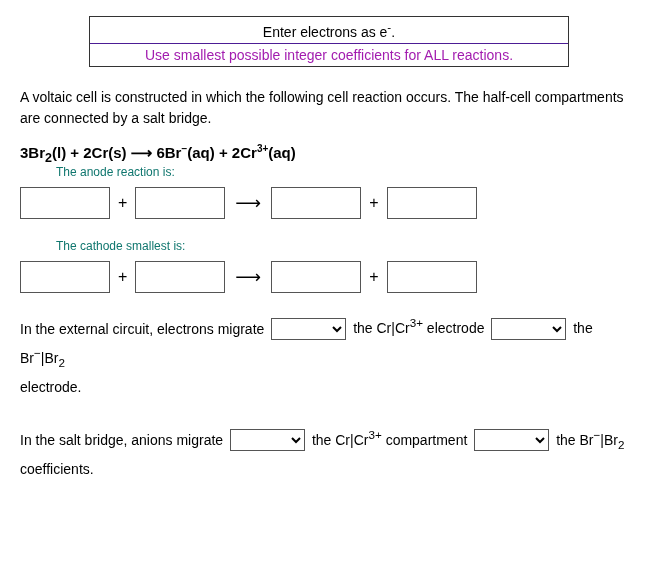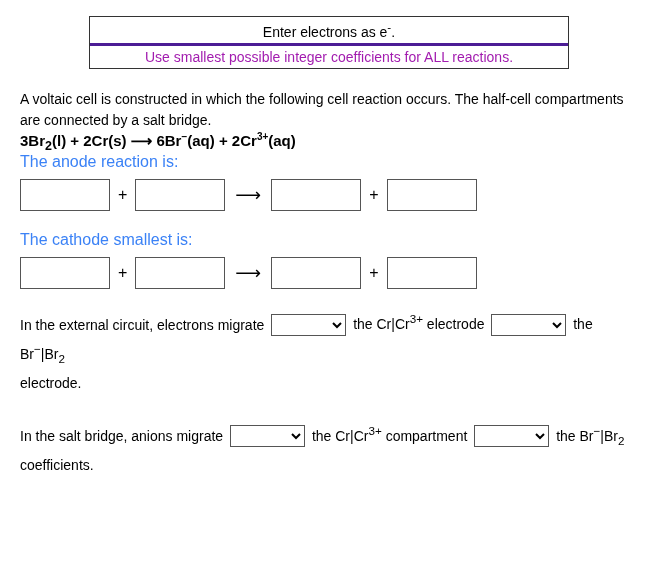--- a/index.html
+++ b/index.html
@@ -14,49 +14,51 @@
 
     
     .instructions-box {
       border: 1px solid #333;
       margin: 0 auto 20px auto;
       width: 480px;
       text-align: center;
     }
     .instructions-box div {
       padding: 3px 8px;
-      border-bottom: 3px solid #4c1d95;
+      border-bottom: 1px solid #4c1d95;
     }
     .instructions-box div:last-child {
       border-bottom: none;
     }
     .instructions-box .blue-text {
       color: #a21caf;
     }
 
     
     .description {
+      margin-bottom: 14px;
       line-height: 1.5;
     }
 
     
     .equation {
       font-weight: bold;
       margin-bottom: 0;
       font-size: 15px;
     }
     .equation sup {
       font-size: 10px;
     }
 
     
     .reaction-label {
-      color: #3b82f6;
+      color: #0f766e;
       margin-bottom: 8px;
-      font-size: 16px;
+      font-size: 12px;
+      margin-left: 36px;
     }
 
     
     .reaction-row {
       display: flex;
       align-items: center;
       gap: 6px;
       margin-bottom: 20px;
       flex-wrap: wrap;
     }

